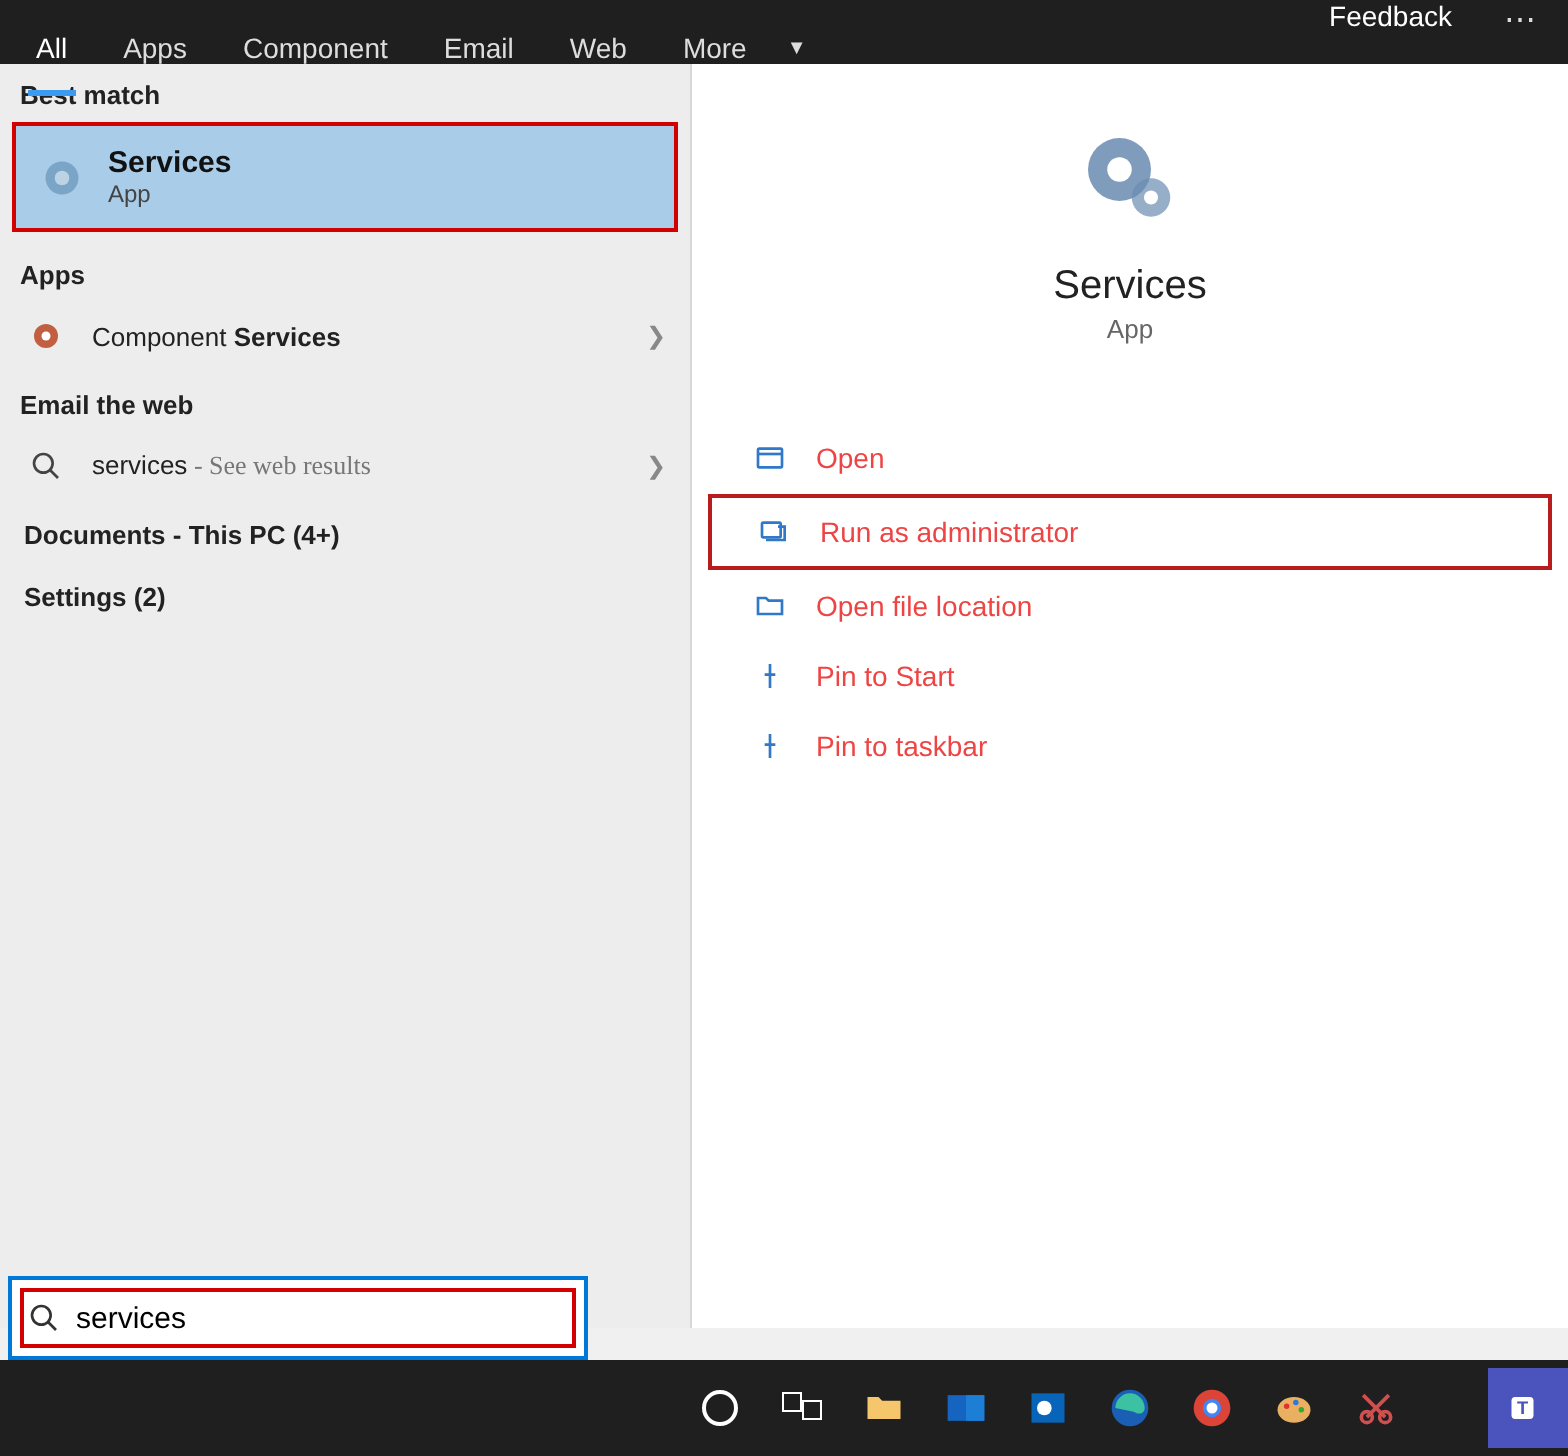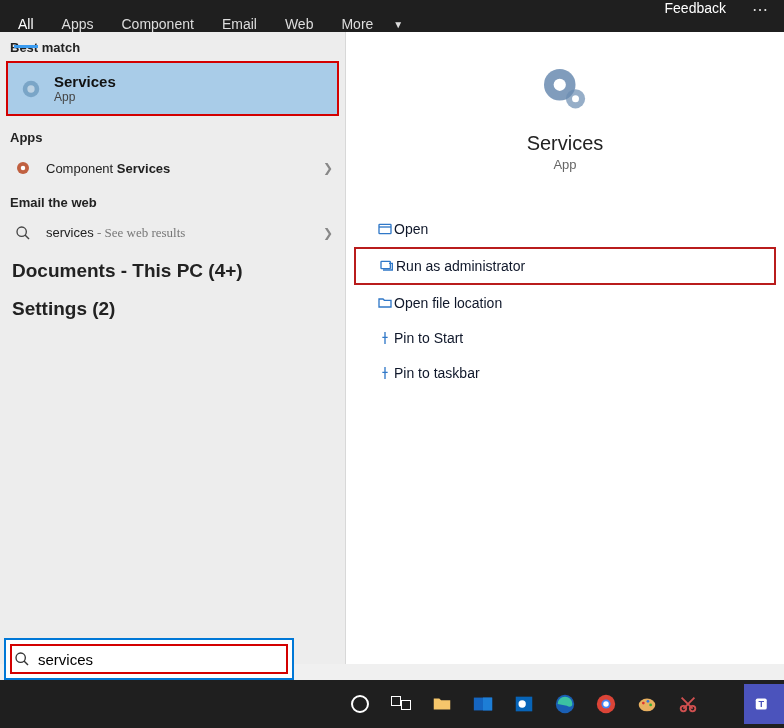--- a/index.html
+++ b/index.html
@@ -25,28 +25,28 @@
   .bm-text .bm-title { font-size: 15px; font-weight: 600; color: #111; }
   .bm-text .bm-sub { font-size: 12px; color: #444; }
 
   .row { display: flex; align-items: center; padding: 8px 12px; gap: 12px; cursor: pointer; }
   .row-icon { width: 22px; height: 22px; display: flex; align-items: center; justify-content: center; }
   .row-label { flex: 1; font-size: 13px; color: #222; }
   .row-label .bold { font-weight: 600; }
   .row-label .dim { color: #777; font-family: Liberation Serif, serif; }
   .chev { color: #888; font-size: 12px; }
 
-  .doc-line { padding: 8px 12px; font-size: 19px; font-weight: 600; color: #222; }
+  .doc-line { padding: 8px 12px; font-size: 13px; font-weight: 600; color: #222; }
 
   .preview-top { display: flex; flex-direction: column; align-items: center; padding: 30px 0 10px 0; }
   .preview-title { font-size: 20px; margin-top: 14px; color: #222; }
   .preview-sub { font-size: 13px; color: #666; margin-top: 2px; }
 
   .actions { margin-top: 30px; }
-  .action { display: flex; align-items: center; padding: 8px 22px; font-size: 14px; color: #0f172a; cursor: pointer; margin: 1px 8px; }
+  .action { display: flex; align-items: center; gap: 14px; padding: 8px 22px; font-size: 14px; color: #ef4444; cursor: pointer; margin: 1px 8px; }
   .action.highlight { border: 2px solid #b91c1c; }
   .action-icon { width: 18px; height: 18px; color: #3078c8; display: flex; align-items: center; justify-content: center; }
 
   .search-bar-wrap { position: absolute; bottom: 48px; left: 4px; width: 290px; height: 42px; border: 2px solid #0078d7; background: #fff; display: flex; align-items: center; padding: 0 8px; }
   .search-bar-wrap::after { content: ""; position: absolute; inset: 4px; border: 2px solid #d30000; pointer-events: none; }
   .search-icon-left { margin-right: 8px; color: #444; }
   .search-input { border: none; outline: none; font-size: 15px; flex: 1; background: transparent; }
 
   .taskbar { position: absolute; bottom: 0; left: 0; right: 0; height: 48px; background: #1f1f1f; display: flex; align-items: center; padding-left: 340px; gap: 1px; }
   .tb-item { width: 40px; height: 40px; display: flex; align-items: center; justify-content: center; cursor: pointer; }

